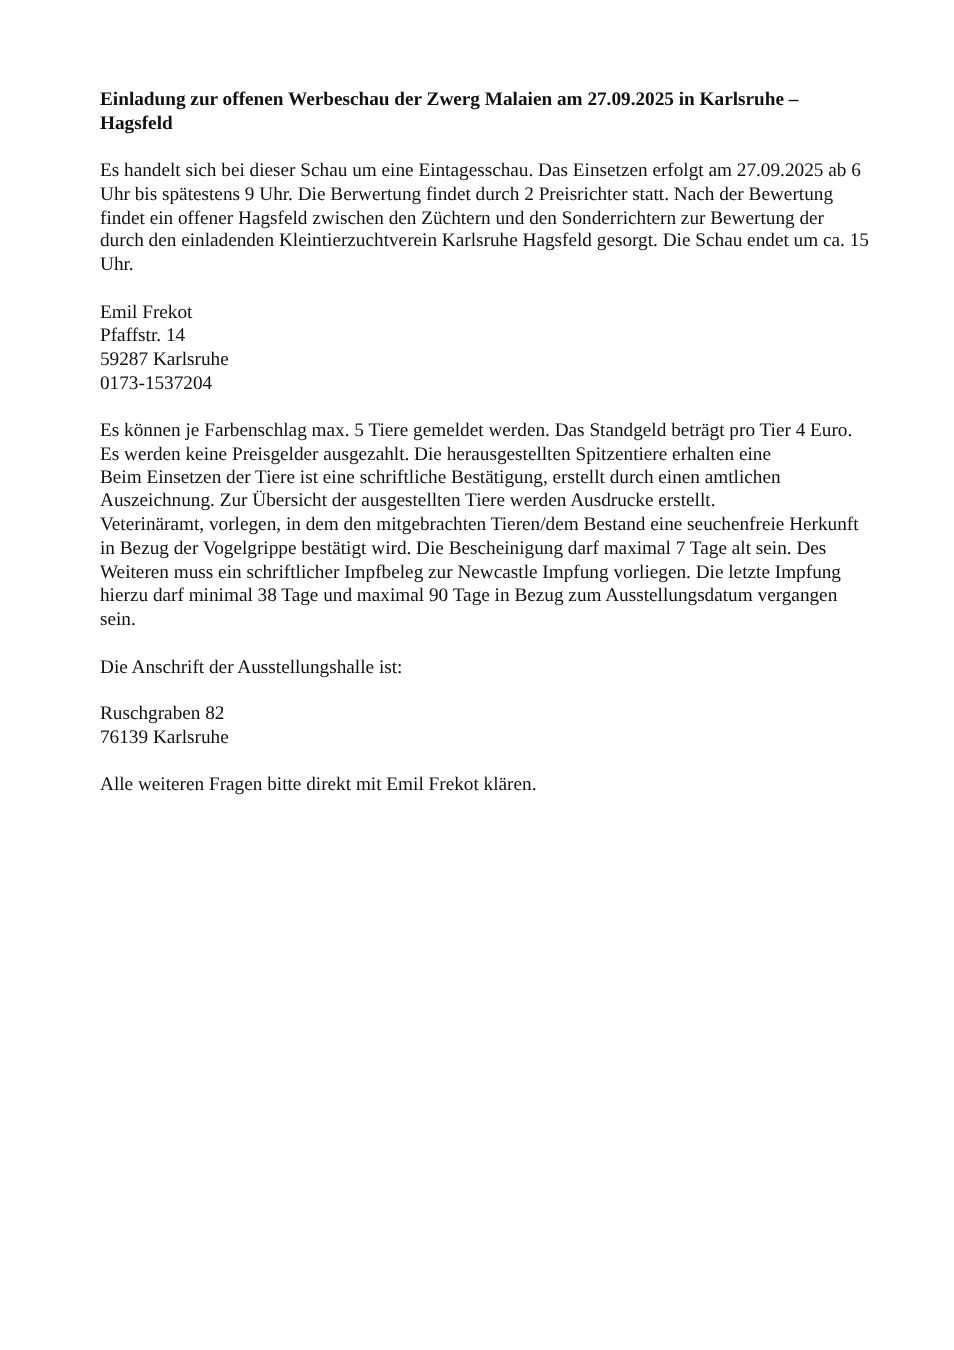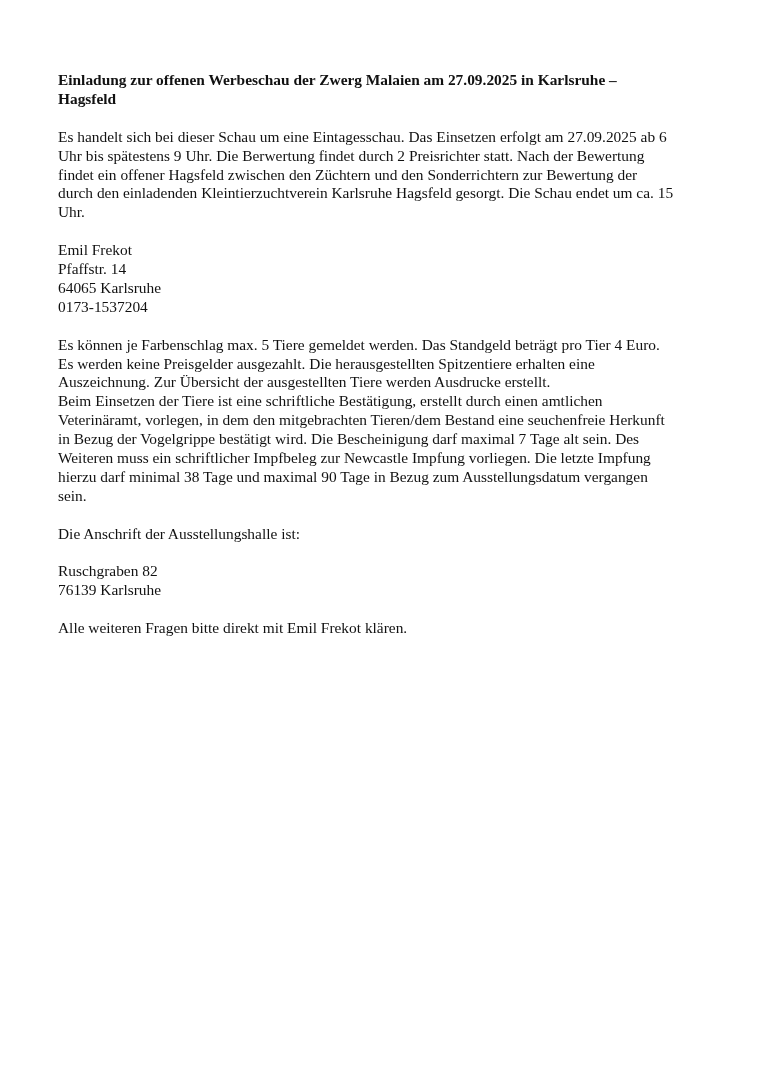--- a/index.html
+++ b/index.html
@@ -10,21 +10,21 @@
     body {
       width: 763px;
       height: 1080px;
       position: relative;
       overflow: hidden;
       font-family: "Liberation Serif", "DejaVu Serif", serif;
       color: #111111;
     }
     .page {
       position: absolute;
-      left: 58px;
+      left: 80px;
       top: 71px;
       width: 640px;
       font-size: 15.4px;
       line-height: 18.9px;
     }
     .title {
       font-weight: bold;
       margin: 0 0 18.9px 0;
       font-size: 15.4px;
       line-height: 18.9px;
@@ -52,29 +52,29 @@
     <span class="line">Uhr bis spätestens 9 Uhr. Die Berwertung findet durch 2 Preisrichter statt. Nach der Bewertung</span>
     <span class="line">findet ein offener Hagsfeld zwischen den Züchtern und den Sonderrichtern zur Bewertung der</span>
     <span class="line">durch den einladenden Kleintierzuchtverein Karlsruhe Hagsfeld gesorgt. Die Schau endet um ca. 15</span>
     <span class="line">Uhr.</span>
   </div>
 
 
   <div class="para">
     <span class="line">Emil Frekot</span>
     <span class="line">Pfaffstr. 14</span>
-    <span class="line">64065 Karlsruhe</span>
+    <span class="line">59287 Karlsruhe</span>
     <span class="line">0173-1537204</span>
   </div>
 
   <div class="para">
     <span class="line">Es können je Farbenschlag max. 5 Tiere gemeldet werden. Das Standgeld beträgt pro Tier 4 Euro.</span>
     <span class="line">Es werden keine Preisgelder ausgezahlt. Die herausgestellten Spitzentiere erhalten eine</span>
+    <span class="line">Beim Einsetzen der Tiere ist eine schriftliche Bestätigung, erstellt durch einen amtlichen</span>
     <span class="line">Auszeichnung. Zur Übersicht der ausgestellten Tiere werden Ausdrucke erstellt.</span>
-    <span class="line">Beim Einsetzen der Tiere ist eine schriftliche Bestätigung, erstellt durch einen amtlichen</span>
     <span class="line">Veterinäramt, vorlegen, in dem den mitgebrachten Tieren/dem Bestand eine seuchenfreie Herkunft</span>
     <span class="line">in Bezug der Vogelgrippe bestätigt wird. Die Bescheinigung darf maximal 7 Tage alt sein. Des</span>
     <span class="line">Weiteren muss ein schriftlicher Impfbeleg zur Newcastle Impfung vorliegen. Die letzte Impfung</span>
     <span class="line">hierzu darf minimal 38 Tage und maximal 90 Tage in Bezug zum Ausstellungsdatum vergangen</span>
     <span class="line">sein.</span>
   </div>
 
   <div class="para">
     <span class="line">Die Anschrift der Ausstellungshalle ist:</span>
   </div>

